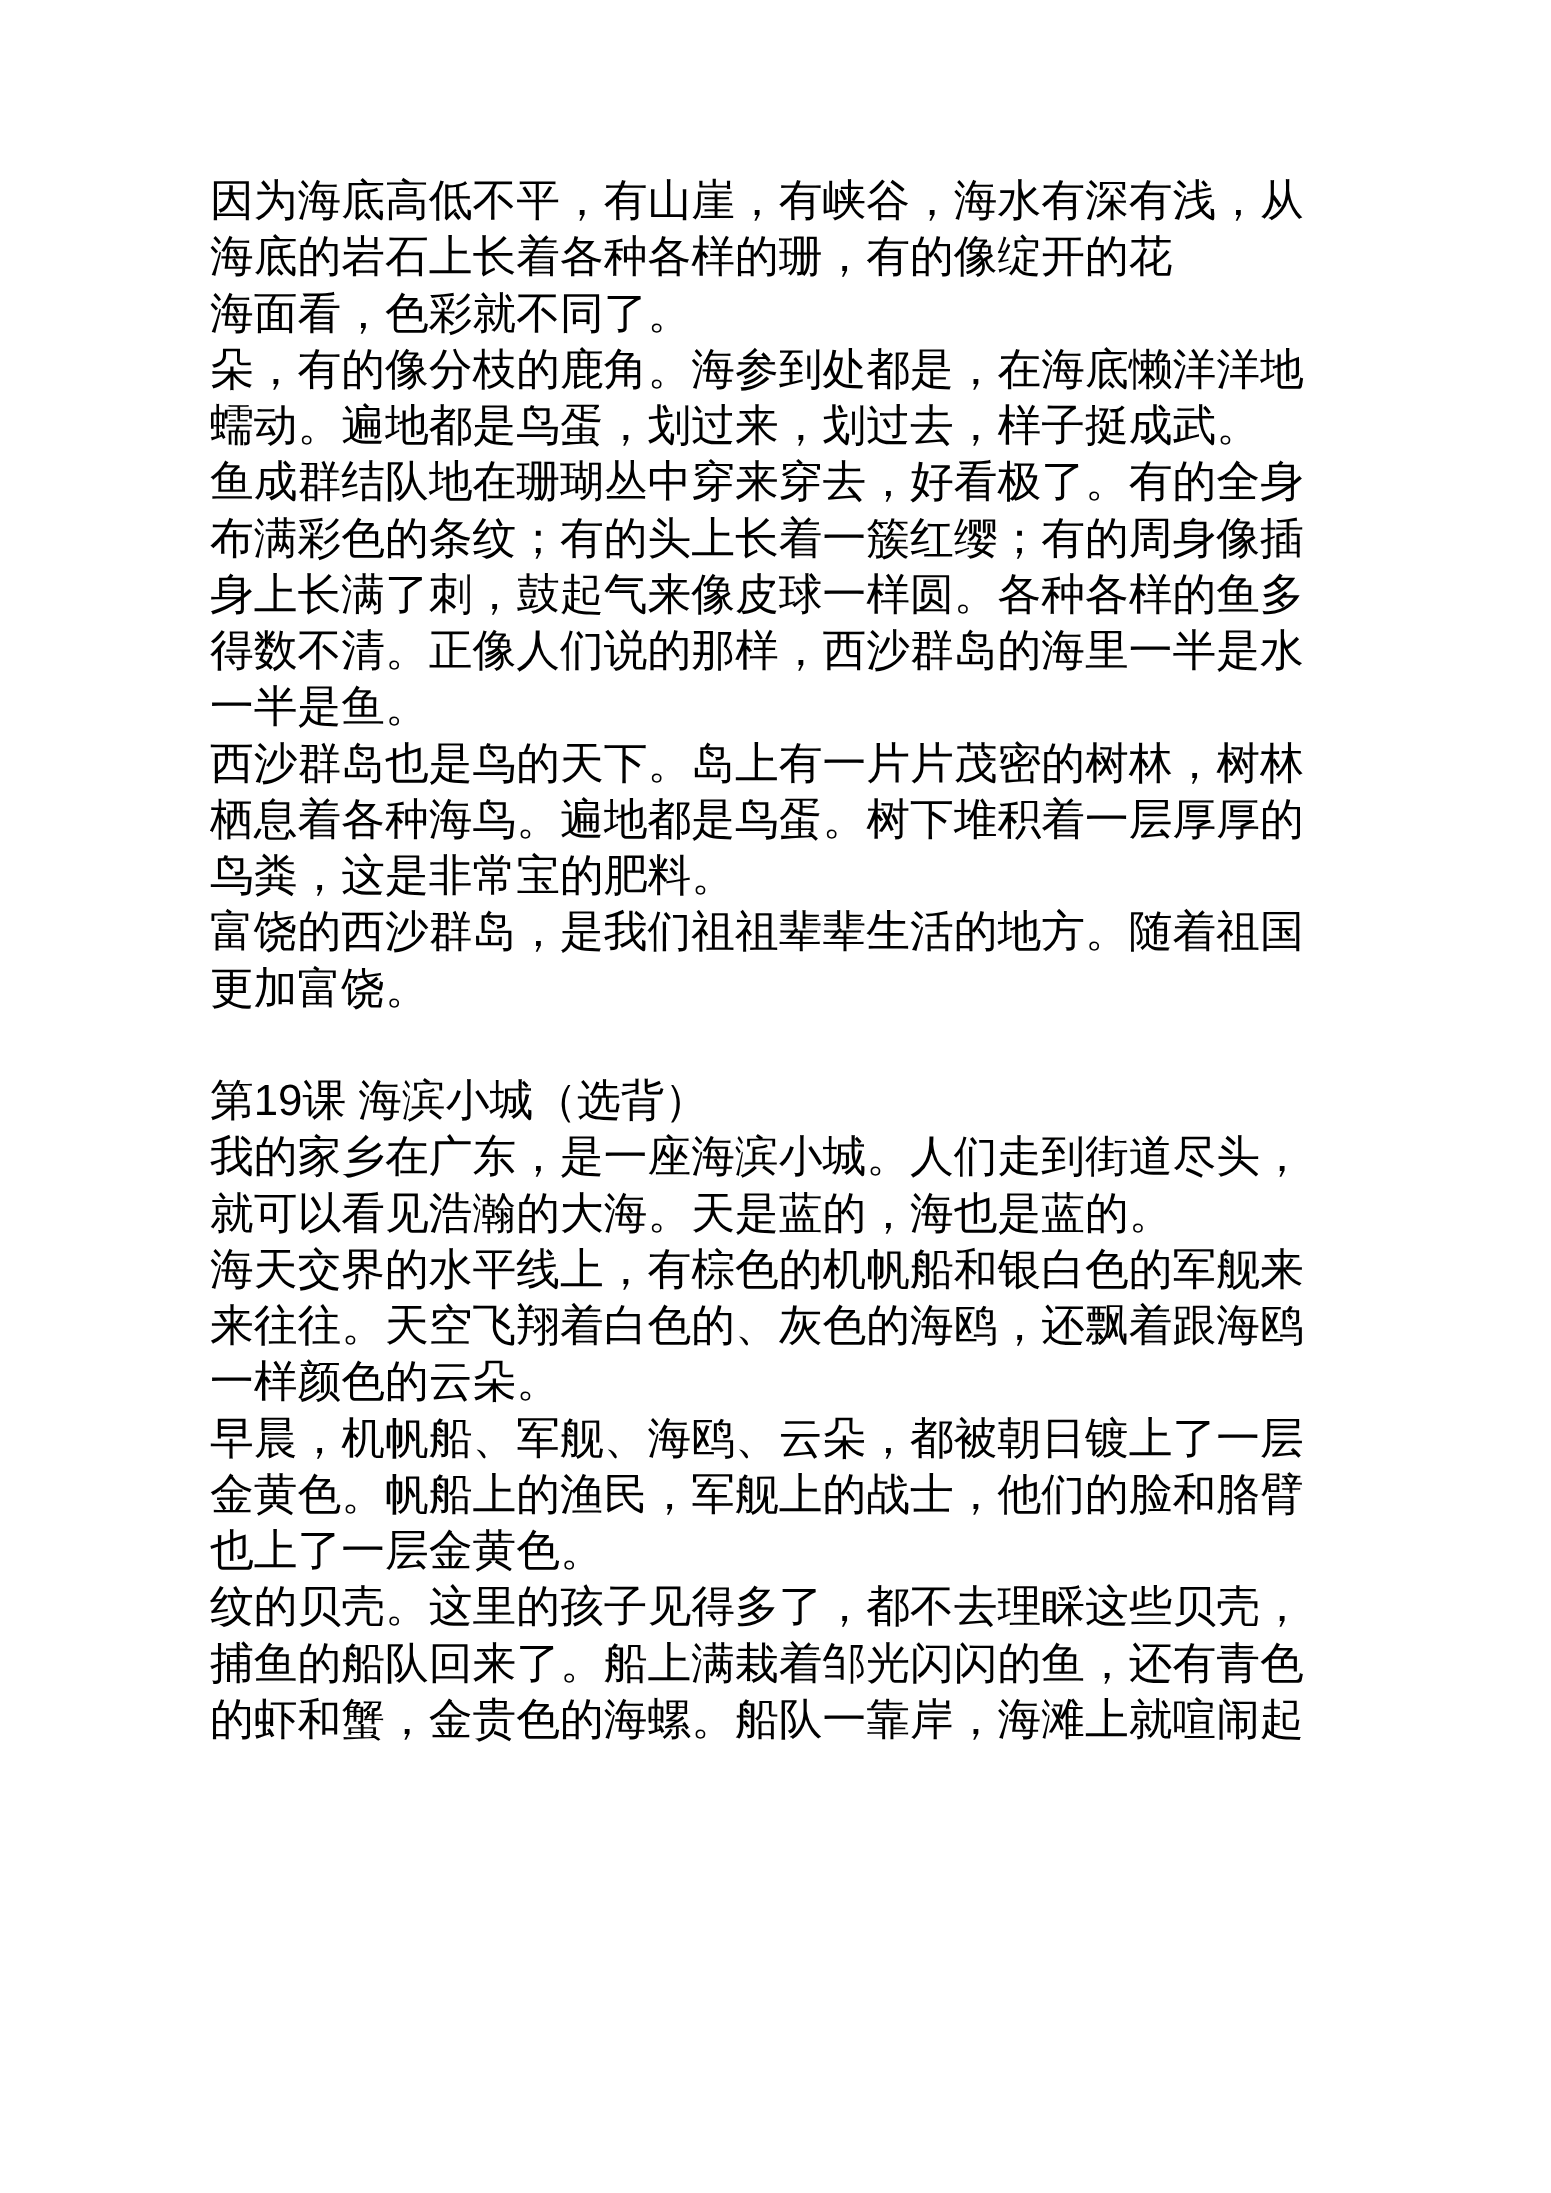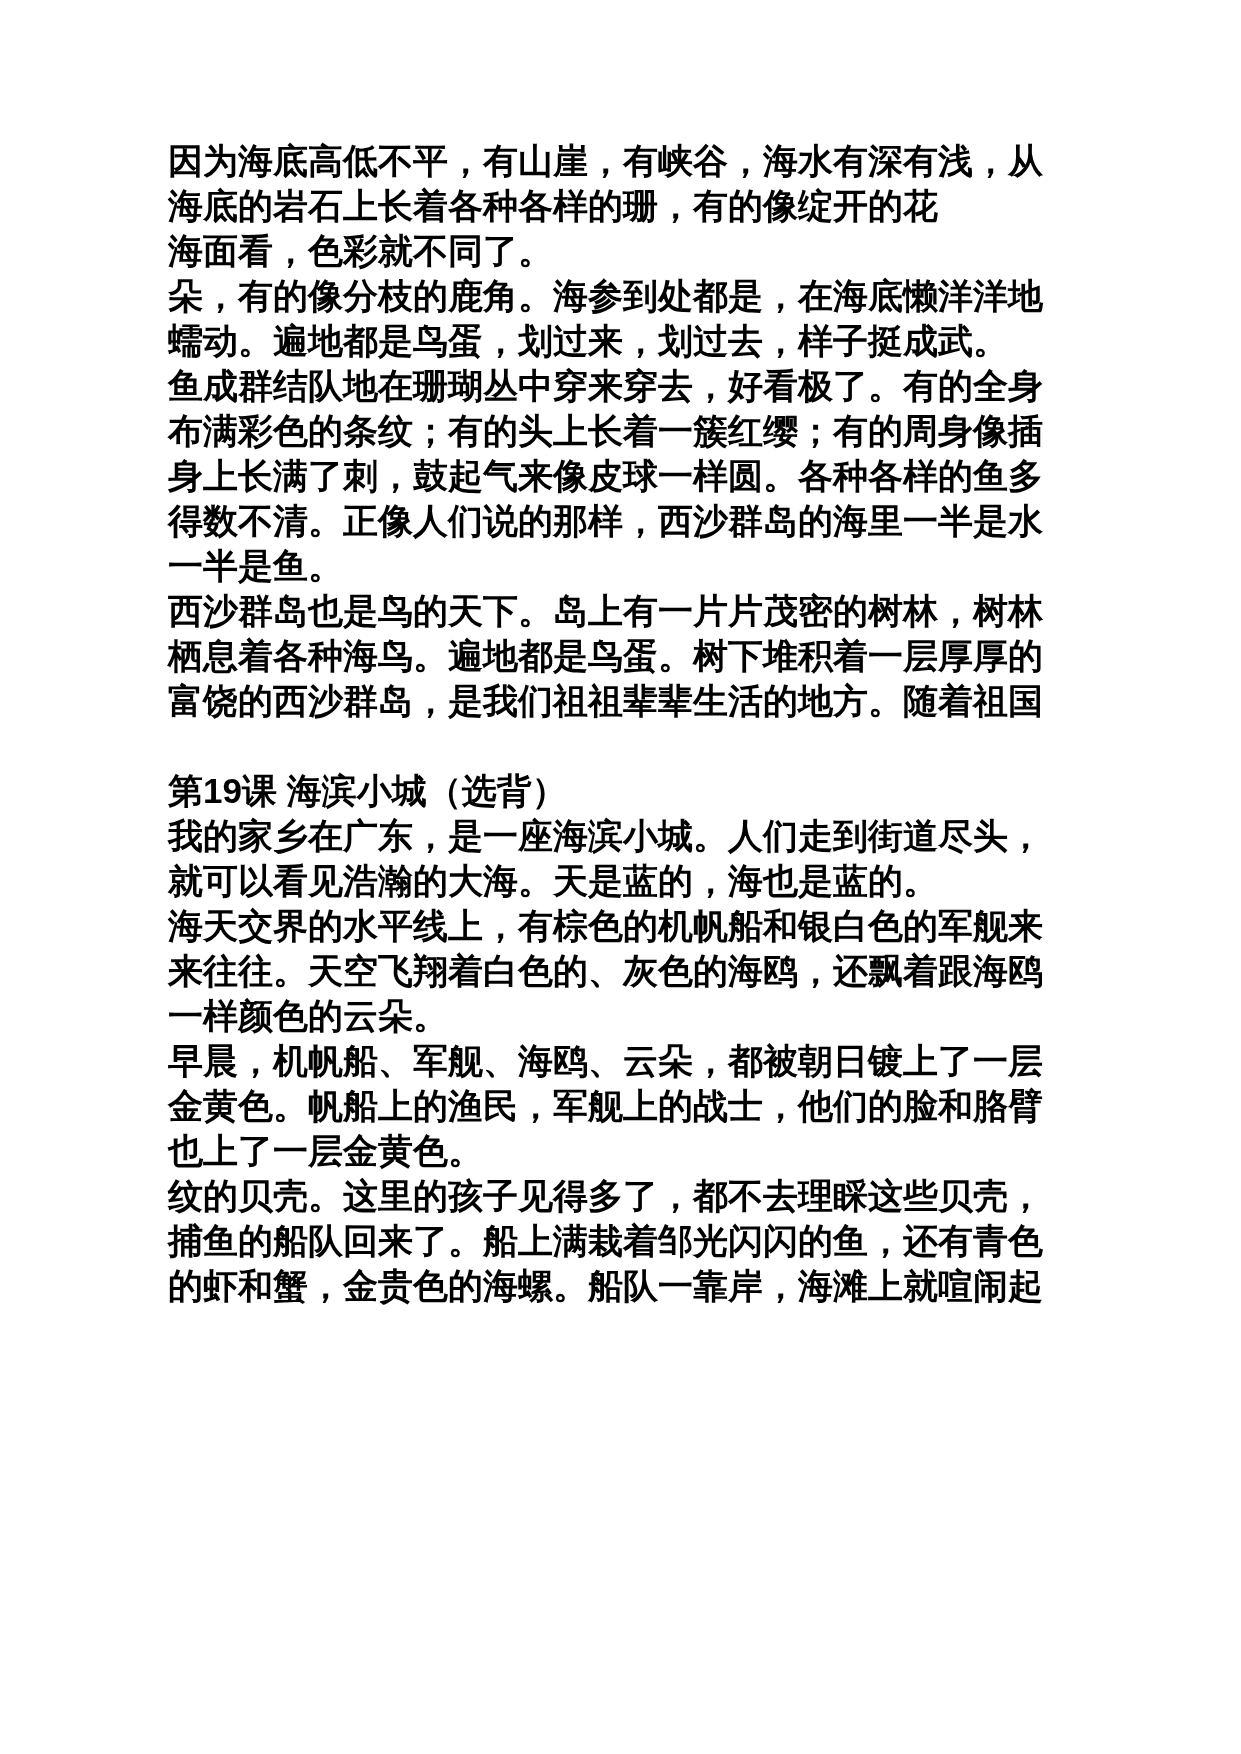--- a/index.html
+++ b/index.html
@@ -21,41 +21,43 @@
     top: 138px;
     width: 900px;
   }
   .line {
     font-size: 35px;
     line-height: 45px;
     min-height: 45px;
     color: #000000;
     white-space: pre;
     letter-spacing: 0px;
-    font-weight: 700;
+    font-weight: 400;
   }
 </style>
 </head>
 <body>
 
 <div class="page">
   <div class="text-block">
     <div class="line">因为海底高低不平，有山崖，有峡谷，海水有深有浅，从</div>
     <div class="line">海底的岩石上长着各种各样的珊，有的像绽开的花</div>
     <div class="line">海面看，色彩就不同了。</div>
     <div class="line">朵，有的像分枝的鹿角。海参到处都是，在海底懒洋洋地</div>
     <div class="line">蠕动。遍地都是鸟蛋，划过来，划过去，样子挺成武。</div>
     <div class="line">鱼成群结队地在珊瑚丛中穿来穿去，好看极了。有的全身</div>
     <div class="line">布满彩色的条纹；有的头上长着一簇红缨；有的周身像插</div>
     <div class="line">身上长满了刺，鼓起气来像皮球一样圆。各种各样的鱼多</div>
     <div class="line">得数不清。正像人们说的那样，西沙群岛的海里一半是水</div>
     <div class="line">一半是鱼。</div>
     <div class="line">西沙群岛也是鸟的天下。岛上有一片片茂密的树林，树林</div>
     <div class="line">栖息着各种海鸟。遍地都是鸟蛋。树下堆积着一层厚厚的</div>
+    <div class="line">鸟粪，这是非常宝的肥料。</div>
     <div class="line">富饶的西沙群岛，是我们祖祖辈辈生活的地方。随着祖国</div>
+    <div class="line">更加富饶。</div>
     <div class="line"></div>
     <div class="line">第19课 海滨小城（选背）</div>
     <div class="line">我的家乡在广东，是一座海滨小城。人们走到街道尽头，</div>
     <div class="line">就可以看见浩瀚的大海。天是蓝的，海也是蓝的。</div>
     <div class="line">海天交界的水平线上，有棕色的机帆船和银白色的军舰来</div>
     <div class="line">来往往。天空飞翔着白色的、灰色的海鸥，还飘着跟海鸥</div>
     <div class="line">一样颜色的云朵。</div>
     <div class="line">早晨，机帆船、军舰、海鸥、云朵，都被朝日镀上了一层</div>
     <div class="line">金黄色。帆船上的渔民，军舰上的战士，他们的脸和胳臂</div>
     <div class="line">也上了一层金黄色。</div>

